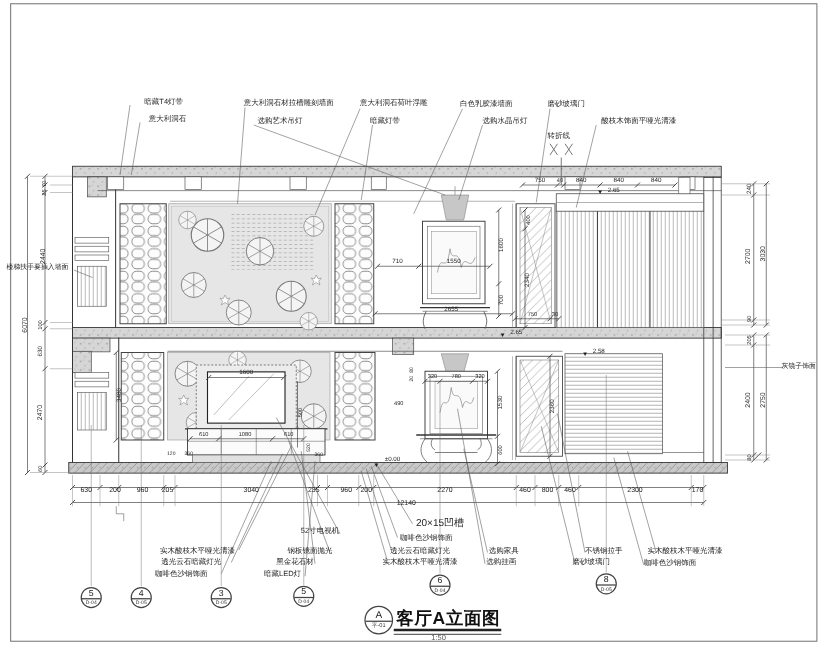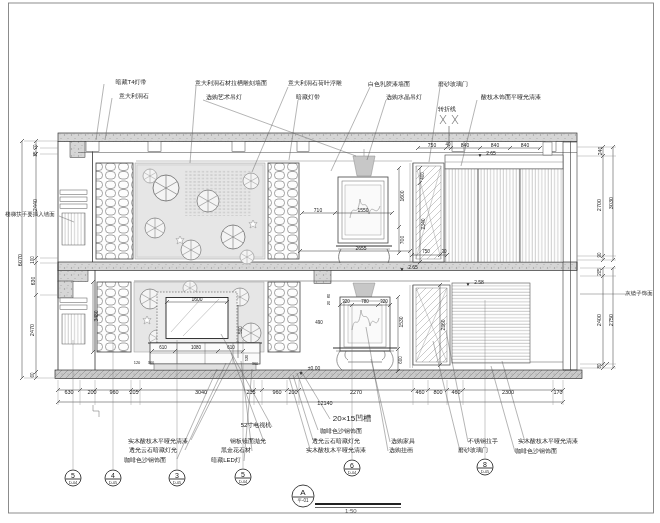--- a/index.html
+++ b/index.html
@@ -399,17 +399,18 @@
       <div class="bubble" style="left: 485px; top: 467px;">
         <span class="num">8</span>
         <span class="ref">D-05</span>
       </div>
     </div>
 
 <div class="title-circle">
   <span class="num">A</span>
   <span class="ref">平-01</span>
 </div>
+<div class="title-text">客厅A立面图</div>
 <div class="title-underline"></div>
 <div class="title-underline2"></div>
 <div class="title-scale">1:50</div>
 
 </div>
 
 </body></html>

